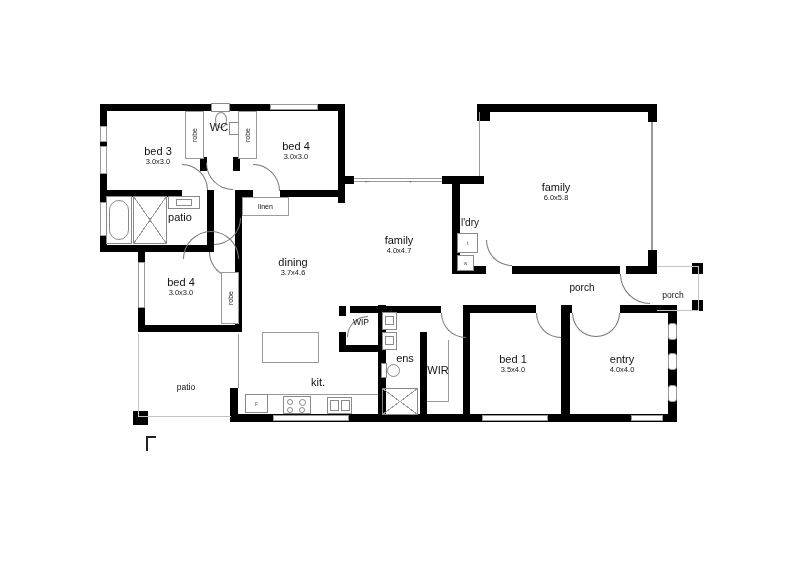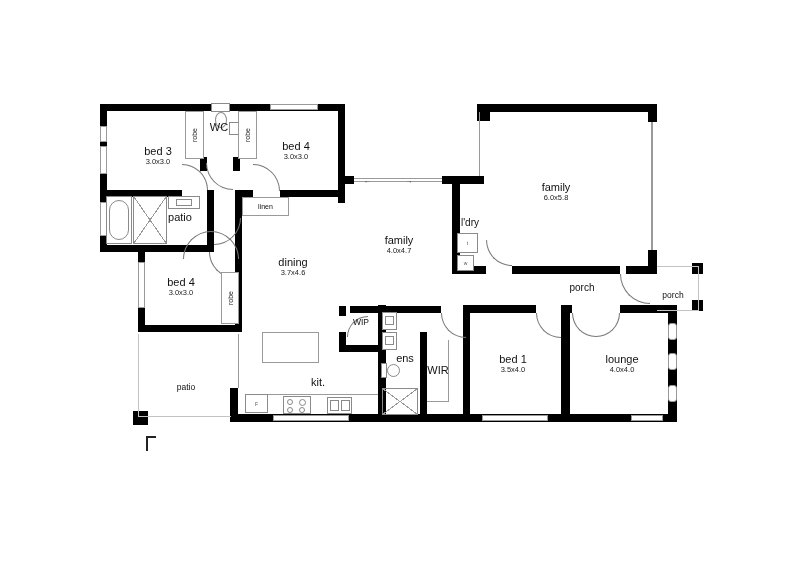--- a/index.html
+++ b/index.html
@@ -227,20 +227,20 @@
     <span>ens</span>
   </div>
   <div class="room" style="left:438px;top:370px">
     <span>WIR</span>
   </div>
   <div class="room" style="left:513px;top:364px">
     <span>bed 1</span>
     <span class="d">3.5x4.0</span>
   </div>
   <div class="room" style="left:622px;top:364px">
-    <span>lounge</span>
+    <span>entry</span>
     <span class="d">4.0x4.0</span>
   </div>
   <div class="room" style="left:318px;top:382px">
     <span>kit.</span>
   </div>
 
 </div>
 
 </body></html>

